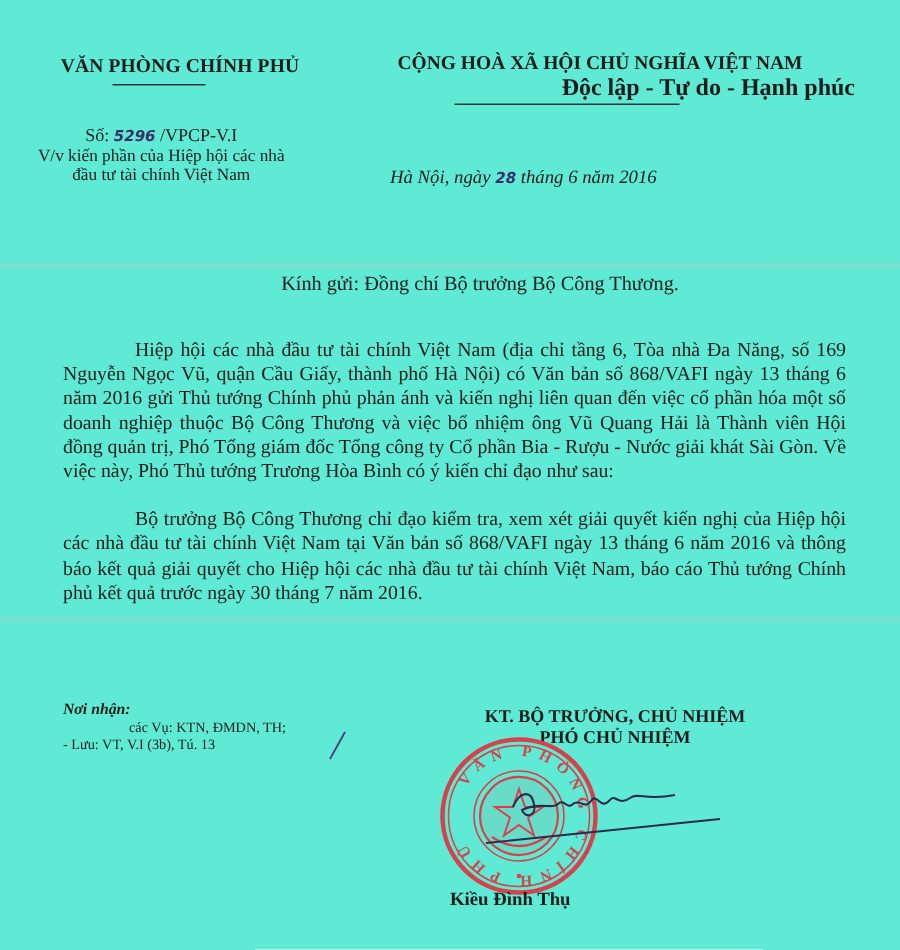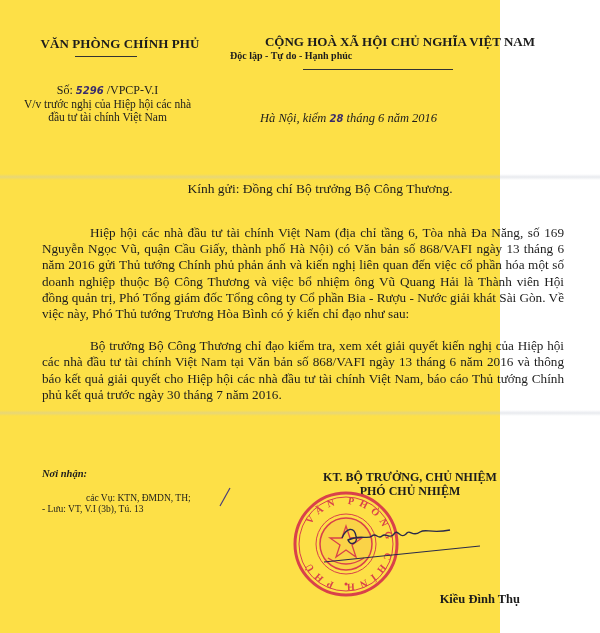--- a/index.html
+++ b/index.html
@@ -5,45 +5,45 @@
     html, body {
       margin: 0;
       padding: 0;
       width: 600px;
       height: 633px;
       overflow: hidden;
       background: #ffffff;
     }
     .page {
       position: relative;
-      width: 500px;
+      width: 600px;
       height: 633px;
-      background: #fde047;
+      background: #5eead4;
       font-family: "Liberation Serif", "DejaVu Serif", serif;
       color: #1c1c1c;
       box-sizing: border-box;
     }
     .abs { position: absolute; }
     .agency {
       left: 0; top: 36px; width: 240px;
       text-align: center;
       font-weight: bold;
       font-size: 13px;
       letter-spacing: 0.1px;
     }
     .agency-rule {
       left: 75px; top: 56px; width: 62px; height: 1px; background: #333;
     }
     .republic {
       left: 230px; top: 34px; width: 340px; text-align: center;
       font-weight: bold; font-size: 13px;
     }
     .motto {
-      left: 230px; top: 50px; width: 340px; text-align: left;
-      font-weight: bold; font-size: 10px;
+      left: 230px; top: 50px; width: 340px; text-align: right;
+      font-weight: bold; font-size: 16px;
     }
     .motto-rule {
       left: 303px; top: 69px; width: 150px; height: 1px; background: #333;
     }
     .docnum {
       left: 0; top: 83px; width: 215px; text-align: center;
       font-size: 12px;
     }
     .docnum .hand {
       font-family: "DejaVu Sans", sans-serif;
@@ -75,37 +75,37 @@
     .body p {
       margin: 16px 0 7px 0;
       text-indent: 48px;
     }
     .recipients {
       left: 42px; top: 468px; width: 220px;
       font-size: 9.5px; line-height: 11.6px;
     }
     .recipients .title {
       font-style: italic; font-weight: bold; font-size: 10.5px;
-      margin-bottom: 13px;
+      margin-bottom: 1px;
     }
     .recipients .line { white-space: nowrap; }
     .recipients .indent { padding-left: 44px; }
     .check {
       left: 218px; top: 486px; width: 14px; height: 22px;
     }
     .sign-title {
       left: 300px; top: 470px; width: 220px; text-align: center;
       font-weight: bold; font-size: 12px;
     }
     .sign-title2 {
       left: 300px; top: 484px; width: 220px; text-align: center;
       font-weight: bold; font-size: 12px;
     }
     .signer {
-      left: 300px; top: 592px; width: 220px; text-align: right;
+      left: 300px; top: 592px; width: 220px; text-align: left;
       font-weight: bold; font-size: 12.5px;
     }
     .seal {
       left: 292px; top: 490px; width: 108px; height: 108px;
     }
     .signature {
       left: 320px; top: 510px; width: 170px; height: 60px;
     }
     .fold {
       left: 0; width: 600px; height: 6px;
@@ -126,26 +126,26 @@
   <div class="abs republic">CỘNG HOÀ XÃ HỘI CHỦ NGHĨA VIỆT NAM</div>
   <div class="abs motto">Độc lập - Tự do - Hạnh phúc</div>
   <div class="abs motto-rule"></div>
 
   <div class="abs docnum">
     <span>Số:</span>
     <span class="hand">5296</span>
     <span>/VPCP-V.I</span>
   </div>
   <div class="abs subject">
-    <div>V/v trước nghị của Hiệp hội các nhà</div>
+    <div>V/v kiến phần của Hiệp hội các nhà</div>
     <div>đầu tư tài chính Việt Nam</div>
   </div>
 
   <div class="abs dateline">
-    <span>Hà Nội, kiểm</span>
+    <span>Hà Nội, ngày</span>
     <span class="hand">28</span>
     <span>tháng 6 năm 2016</span>
   </div>
 
   <div class="abs greeting">Kính gửi: Đồng chí Bộ trưởng Bộ Công Thương.</div>
 
   <div class="abs body" style="top:209px">
     <p>Hiệp hội các nhà đầu tư tài chính Việt Nam (địa chỉ tầng 6, Tòa nhà Đa Năng, số 169 Nguyễn Ngọc Vũ, quận Cầu Giấy, thành phố Hà Nội) có Văn bản số 868/VAFI ngày 13 tháng 6 năm 2016 gửi Thủ tướng Chính phủ phản ánh và kiến nghị liên quan đến việc cổ phần hóa một số doanh nghiệp thuộc Bộ Công Thương và việc bổ nhiệm ông Vũ Quang Hải là Thành viên Hội đồng quản trị, Phó Tổng giám đốc Tổng công ty Cổ phần Bia - Rượu - Nước giải khát Sài Gòn. Về việc này, Phó Thủ tướng Trương Hòa Bình có ý kiến chỉ đạo như sau:</p>
     <p>Bộ trưởng Bộ Công Thương chỉ đạo kiểm tra, xem xét giải quyết kiến nghị của Hiệp hội các nhà đầu tư tài chính Việt Nam tại Văn bản số 868/VAFI ngày 13 tháng 6 năm 2016 và thông báo kết quả giải quyết cho Hiệp hội các nhà đầu tư tài chính Việt Nam, báo cáo Thủ tướng Chính phủ kết quả trước ngày 30 tháng 7 năm 2016.</p>
   </div>

